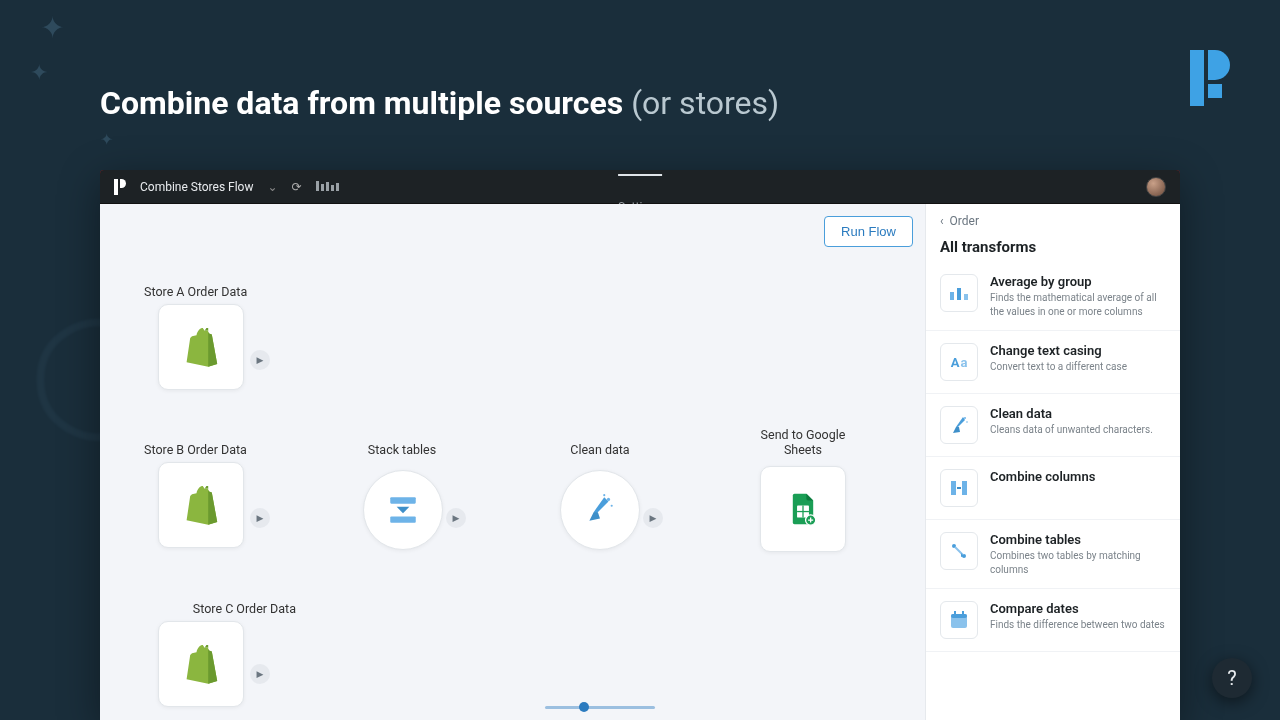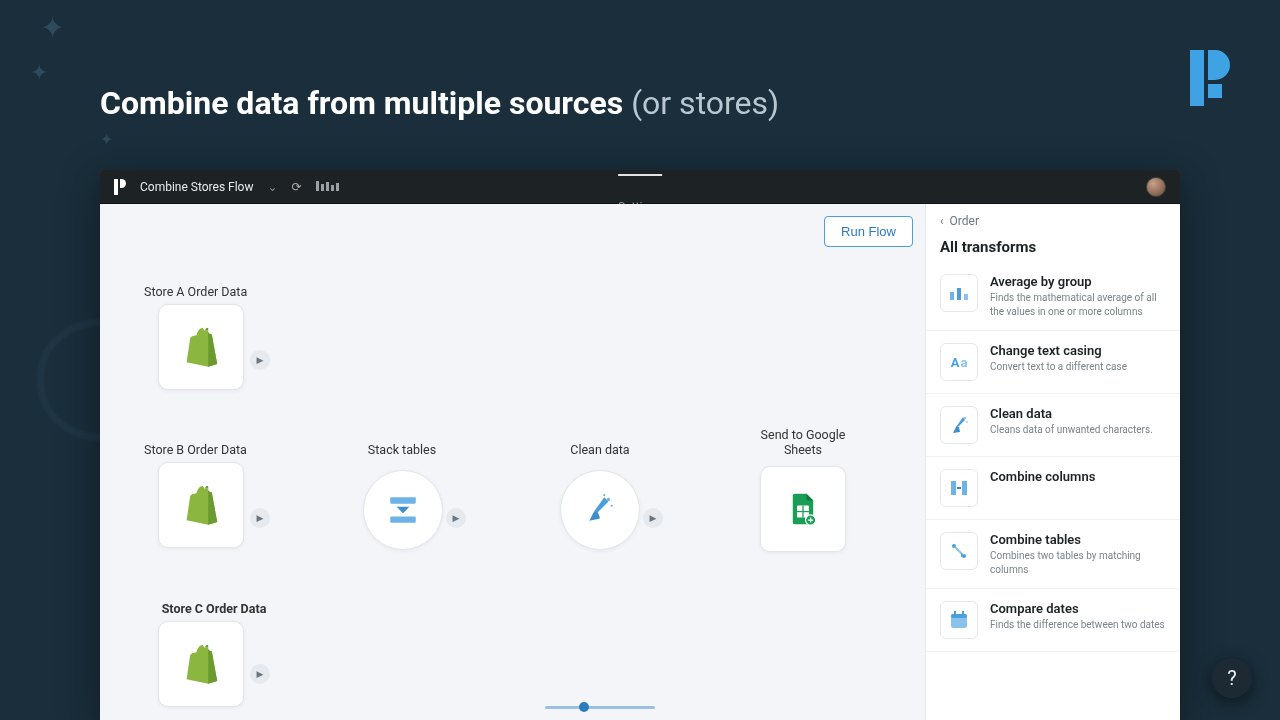--- a/index.html
+++ b/index.html
@@ -145,21 +145,21 @@
 
     <div class="node-label" style="left:44px; top:238px; width:140px; text-align:left;">Store B Order Data</div>
     <div class="node" style="left:58px; top:258px;">
       <svg class="shopify" viewBox="0 0 40 44">
           <path fill="#8bb63f" d="M32 8l-3-1-2-4-3 1-2-3c-3 0-6 3-7 8l-5 1-2 2-4 27 24 5 10-3-6-33z"></path>
           <path fill="#6b9a2f" d="M26 1l-2 3 3-1 2 4 3 1 6 33-10 3V1z"></path>
         </svg>
     </div>
     <div class="play-dot" style="left:150px; top:304px;">▶</div>
 
-    <div class="node-label" style="left:44px; top:397px; width:140px; text-align:center;font-weight:bold;">Store C Order Data</div>
+    <div class="node-label" style="left:56px; top:397px; width:140px; text-align:right;">Store C Order Data</div>
     <div class="node" style="left:58px; top:417px;">
       <svg class="shopify" viewBox="0 0 40 44">
           <path fill="#8bb63f" d="M32 8l-3-1-2-4-3 1-2-3c-3 0-6 3-7 8l-5 1-2 2-4 27 24 5 10-3-6-33z"></path>
           <path fill="#6b9a2f" d="M26 1l-2 3 3-1 2 4 3 1 6 33-10 3V1z"></path>
         </svg>
     </div>
     <div class="play-dot" style="left:150px; top:460px;">▶</div>
 
     <div class="node-label" style="left:252px; top:238px; width:100px;">Stack tables</div>
     <div class="node round" style="left:263px; top:266px;">

